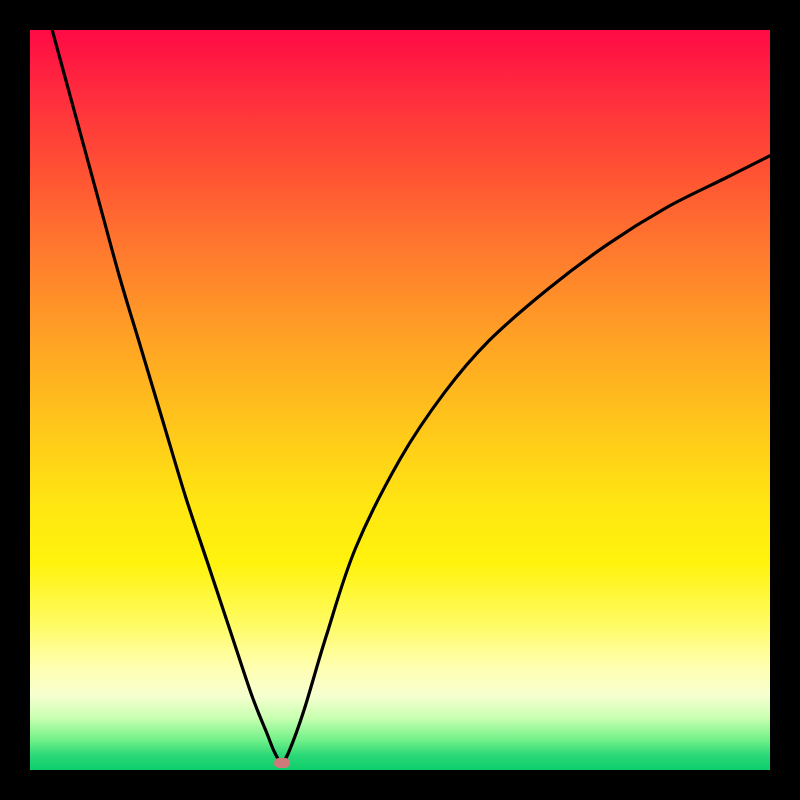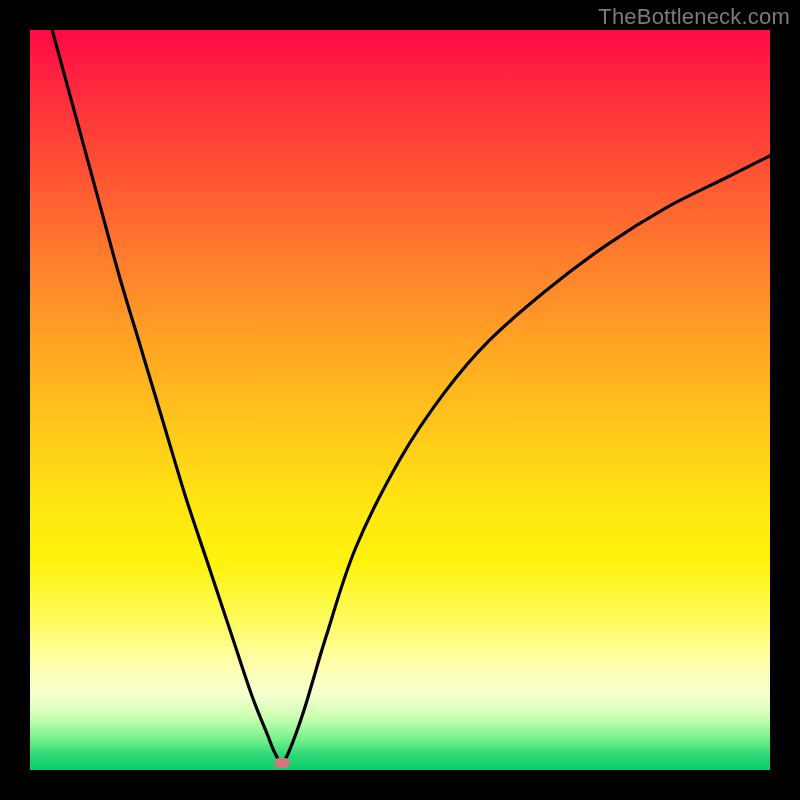--- a/index.html
+++ b/index.html
@@ -61,21 +61,20 @@
     background: #cf7a7a;
     border-radius: 5px;
     transform: translate(-50%, -50%);
   }
 </style>
 </head>
 <body>
 
 <div class="frame">
 
-  <div class="watermark">TheBottleneck.com</div>
 
   <div class="plot">
     <svg class="curve" viewBox="0 0 740 740" preserveAspectRatio="none">
       <path id="curve-path" d="M 22.2 0 C 25.9 13.566666666666663, 37 54.26666666666665, 44.4 81.39999999999998 C 51.8 108.5333333333333, 59.199999999999996 135.66666666666663, 66.6 162.79999999999995 C 74 189.93333333333328, 81.39999999999999 218.29999999999998, 88.8 244.2 C 96.2 270.1, 103.6 293.53333333333336, 111 318.20000000000005 C 118.4 342.86666666666673, 125.79999999999998 367.5333333333334, 133.2 392.20000000000005 C 140.6 416.8666666666667, 148 442.76666666666665, 155.4 466.2 C 162.8 489.6333333333333, 170.2 510.59999999999997, 177.6 532.8 C 185 555, 192.4 577.1999999999999, 199.8 599.4 C 207.20000000000002 621.6, 215.83333333333334 648.7333333333333, 222 666 C 228.16666666666666 683.2666666666667, 233.10000000000002 693.75, 236.8 703 C 240.5 712.25, 241.73333333333335 716.5666666666666, 244.20000000000002 721.5 C 246.66666666666669 726.4333333333334, 249.13333333333335 732.6, 251.60000000000002 732.6 C 254.0666666666667 732.6, 255.3 730.1333333333333, 259 721.5 C 262.7 712.8666666666667, 267.6333333333333 699.9166666666666, 273.8 680.8 C 279.9666666666667 661.6833333333333, 287.3666666666667 633.9333333333333, 296 606.8 C 304.6333333333333 579.6666666666666, 313.2666666666667 547.6, 325.6 518 C 337.93333333333334 488.4, 355.2 455.1, 370 429.2 C 384.8 403.29999999999995, 399.6 382.3333333333333, 414.40000000000003 362.59999999999997 C 429.20000000000005 342.8666666666666, 441.53333333333336 328.06666666666666, 458.8 310.8 C 476.06666666666666 293.53333333333336, 498.26666666666665 275.0333333333333, 518 259 C 537.7333333333333 242.96666666666667, 557.4666666666667 228.16666666666669, 577.2 214.60000000000002 C 596.9333333333334 201.03333333333336, 616.6666666666666 188.70000000000002, 636.4 177.60000000000002 C 656.1333333333333 166.50000000000003, 678.3333333333333 156.63333333333333, 695.5999999999999 148 C 712.8666666666666 139.36666666666667, 732.6 129.50000000000006, 740 125.80000000000007" fill="none" stroke="#000" stroke-width="3.2" stroke-linecap="round"></path>
     </svg>
     <div id="min-marker" class="marker" style="left: 251.6px; top: 732.6px;"></div>
   </div>
 
 </div>
 

